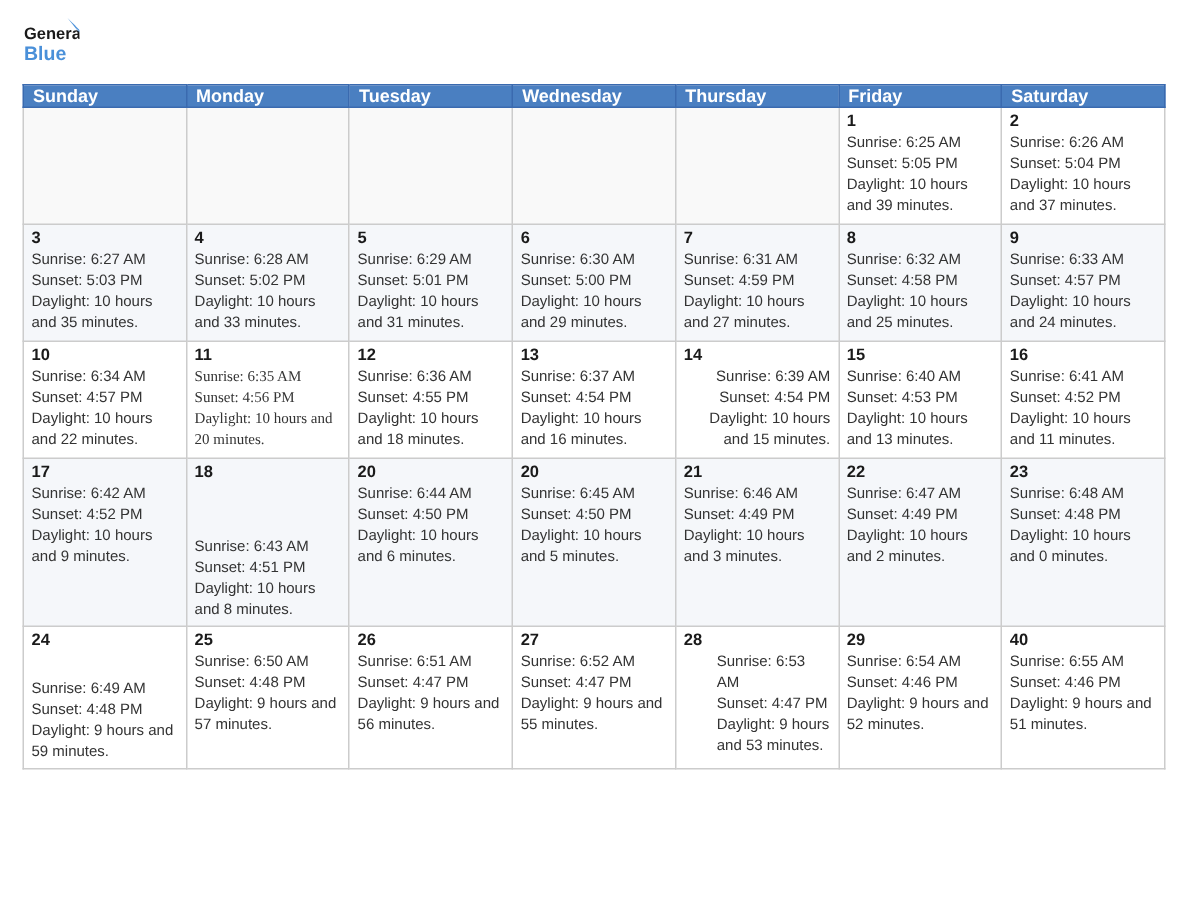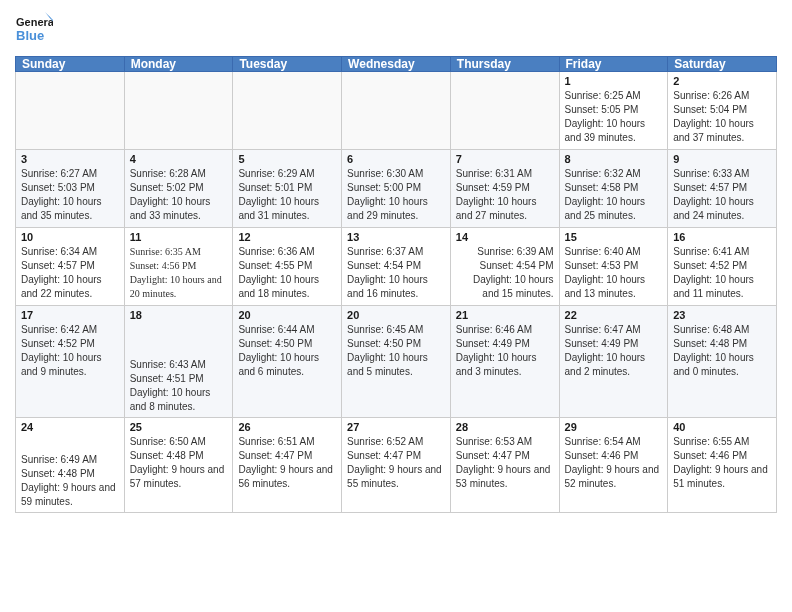--- a/index.html
+++ b/index.html
@@ -287,21 +287,21 @@
 Daylight: 9 hours and 56 minutes.</div>
           </td>
           <td>
             <span class="day-num">27</span>
             <div class="day-info" style="white-space: pre-line;">Sunrise: 6:52 AM
 Sunset: 4:47 PM
 Daylight: 9 hours and 55 minutes.</div>
           </td>
           <td>
             <span class="day-num">28</span>
-            <div class="day-info" style="white-space: pre-line;">Sunrise: 6:53 AM
+            <div class="day-info" style="white-space: pre-line; margin-left: 22px;">Sunrise: 6:53 AM
 Sunset: 4:47 PM
 Daylight: 9 hours and 53 minutes.</div>
           </td>
           <td>
             <span class="day-num">29</span>
             <div class="day-info" style="white-space: pre-line;">Sunrise: 6:54 AM
 Sunset: 4:46 PM
 Daylight: 9 hours and 52 minutes.</div>
           </td>
           <td>

